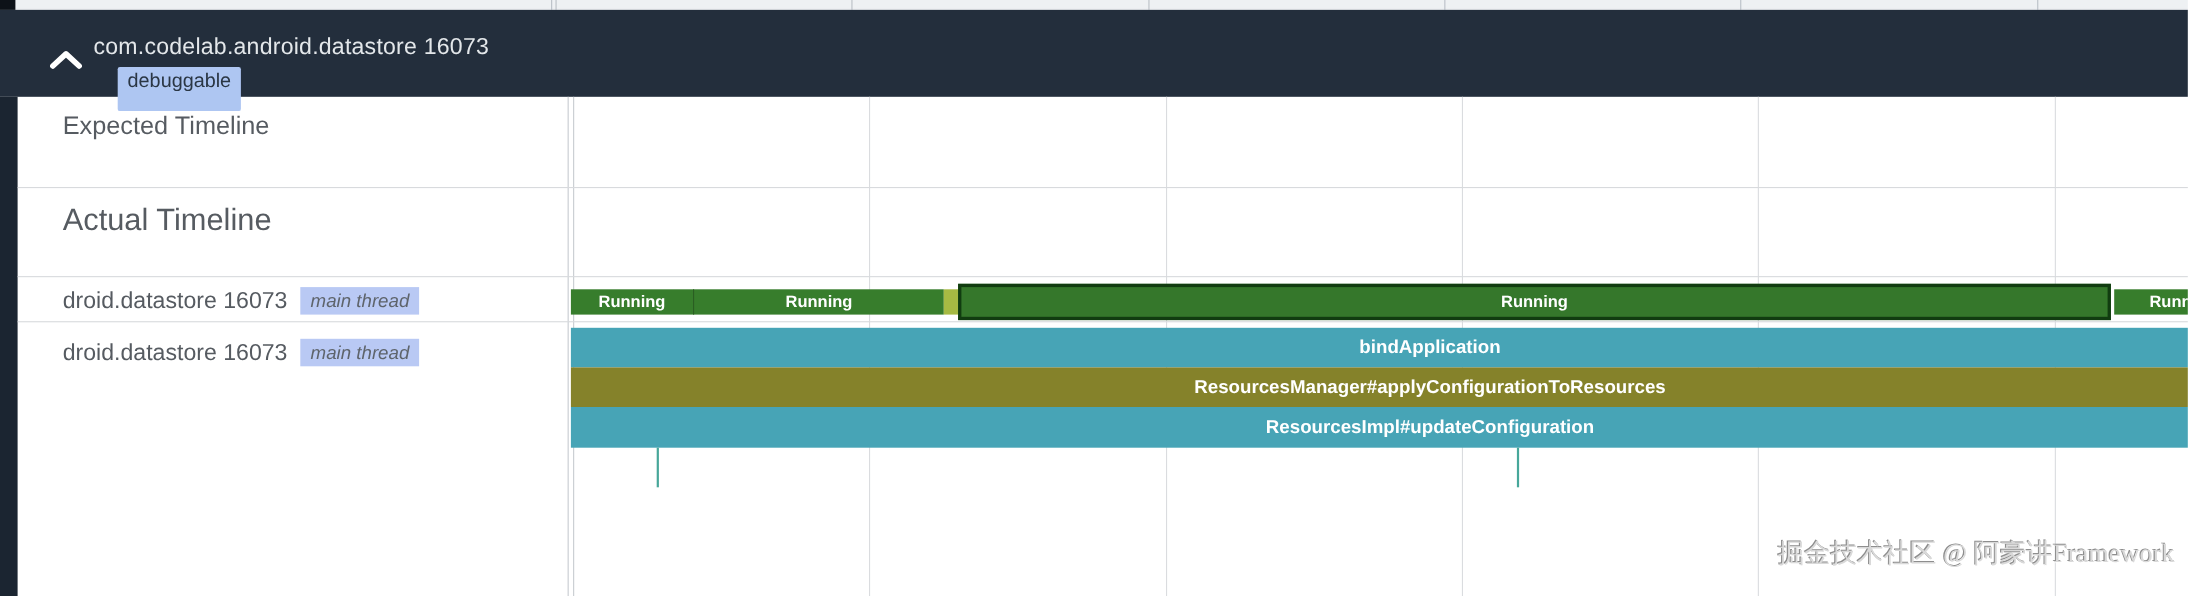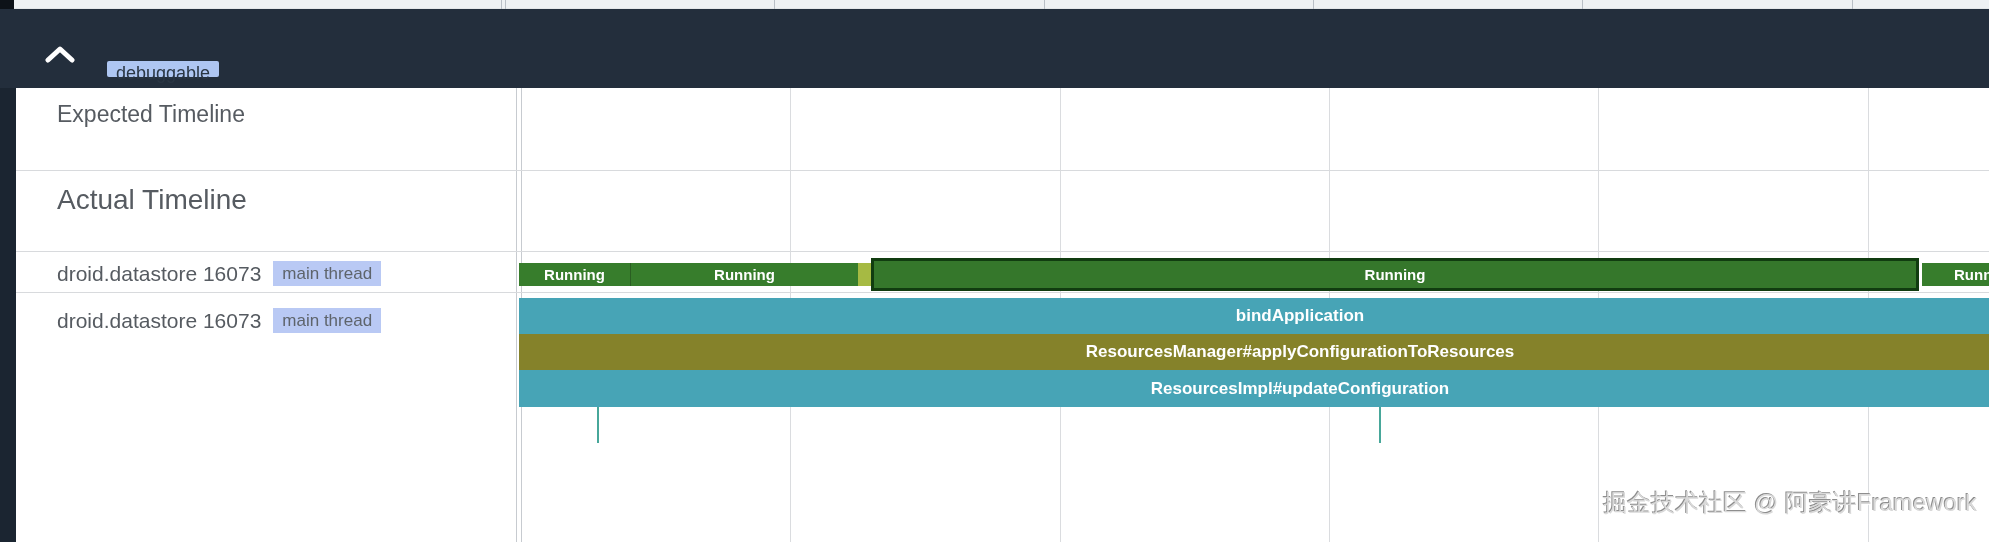--- a/index.html
+++ b/index.html
@@ -15,21 +15,21 @@
   
   #top-strip { left: 0; top: 0; width: 1989px; height: 9px; background: #eef1f3; border-bottom: 1px solid #e3e6e8; }
   .strip-tick { position: absolute; top: 0; width: 1px; height: 9px; background: #b9bfc6; }
   #corner-block { left: 0; top: 0; width: 14px; height: 9px; background: #0d1218; }
 
   
   #process-header { left: 0; top: 9px; width: 1989px; height: 79px; background: var(--header-bg); }
   #collapse-btn { left: 38px; top: 26px; width: 44px; height: 38px; display: flex; align-items: center; justify-content: center; cursor: pointer; }
   #process-title { left: 85px; top: 22px; font-size: 21px; color: #e3e7ea; letter-spacing: 0.2px; white-space: nowrap; }
   #debuggable-badge {
-    left: 107px; top: 52px; height: 16px; padding: 2px 9px 1px 9px;
+    left: 107px; top: 52px; height: 40px; padding: 2px 9px 1px 9px;
     background: var(--badge-debuggable-bg); color: #2a3644;
     font-size: 18px; border-radius: 2px;
   }
 
   
   #left-rail { left: 0; top: 88px; width: 16px; height: 454px; background: var(--sidebar-bg); }
 
   
   .vgrid { position: absolute; top: 88px; height: 454px; width: 1px; background: var(--grid-line); }
   .panel-edge { position: absolute; top: 88px; height: 454px; width: 1px; background: #c7cbd0; }
@@ -38,21 +38,21 @@
   
   .track-label { position: absolute; left: 33px; color: var(--label-text); white-space: nowrap; margin-left: 24px; }
   #expected-label { top: 101px; font-size: 23px; }
   #actual-label   { top: 184px; font-size: 28px; }
   .thread-row-label { font-size: 21px; display: flex; align-items: center; }
   #thread-label-1 { top: 261px; }
   #thread-label-2 { top: 308px; }
   .thread-badge {
     display: inline-block; margin-left: 12px; padding: 3px 9px 2px 9px;
     background: var(--badge-thread-bg); color: #5e646b;
-    font-size: 17px; border-radius: 0;
+    font-size: 17px; border-radius: 0; font-style: italic;
   }
 
   
   .run-slice {
     position: absolute; top: 263px; height: 23px;
     background: var(--running-green);
     color: #ffffff; font-size: 15px; font-weight: bold;
     display: flex; align-items: center; justify-content: center;
     overflow: hidden; white-space: nowrap; cursor: pointer;
   }
@@ -76,20 +76,21 @@
   #slice-resmgr { top: 334px; height: 36px; background: var(--slice-olive); }
   #slice-resimpl{ top: 370px; height: 37px; background: var(--slice-teal); }
 
   .depth-tick { position: absolute; top: 407px; width: 2px; height: 36px; background: var(--tick-teal); }
 
   
   #watermark {
     right: 12px; top: 487px; font-size: 24px; color: #d9d9d9;
     text-shadow: -1px -1px 0 #8e8e8e, 1px 1px 1px #ffffff;
     white-space: nowrap;
+    font-family: Liberation Serif, serif;
   }
 </style>
 </head>
 <body>
 
 <div class="abs" id="top-strip">
   <div class="strip-tick" style="left:501px"></div>
   <div class="strip-tick" style="left:505px"></div>
   <div class="strip-tick" style="left:774px"></div>
   <div class="strip-tick" style="left:1044px"></div>
@@ -98,20 +99,21 @@
   <div class="strip-tick" style="left:1852px"></div>
 </div>
 <div class="abs" id="corner-block"></div>
 
 <div class="abs" id="process-header">
   <div class="abs" id="collapse-btn">
     <svg width="32" height="18" viewBox="0 0 32 18">
       <polyline points="4,15 16,4 28,15" fill="none" stroke="#ffffff" stroke-width="5" stroke-linecap="round" stroke-linejoin="round"></polyline>
     </svg>
   </div>
+  <div class="abs" id="process-title">com.codelab.android.datastore 16073</div>
   <div class="abs" id="debuggable-badge">debuggable</div>
 </div>
 
 <div class="abs" id="left-rail"></div>
 
 <div class="panel-edge" style="left:516px"></div>
 <div class="panel-edge" style="left:521px"></div>
 <div class="vgrid" style="left:790px"></div>
 <div class="vgrid" style="left:1060px"></div>
 <div class="vgrid" style="left:1329px"></div>

